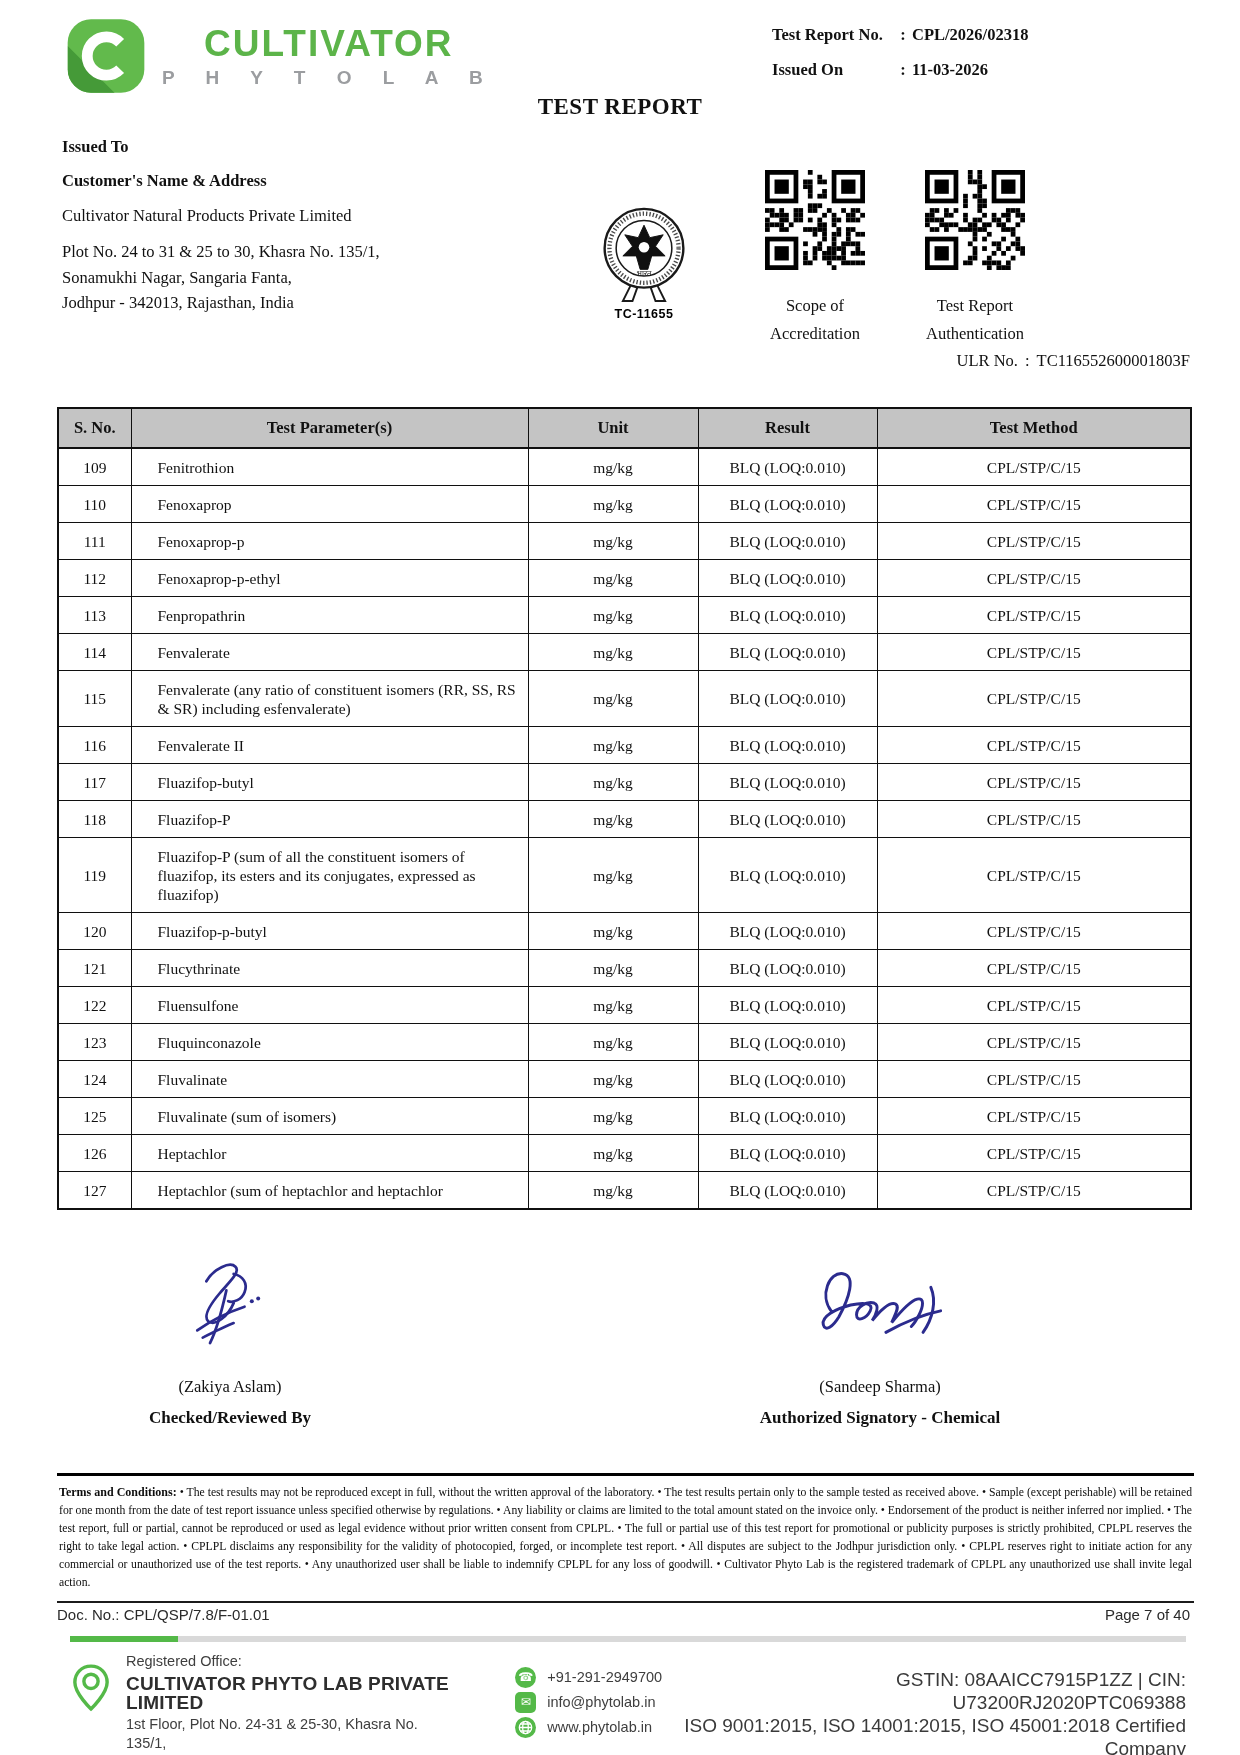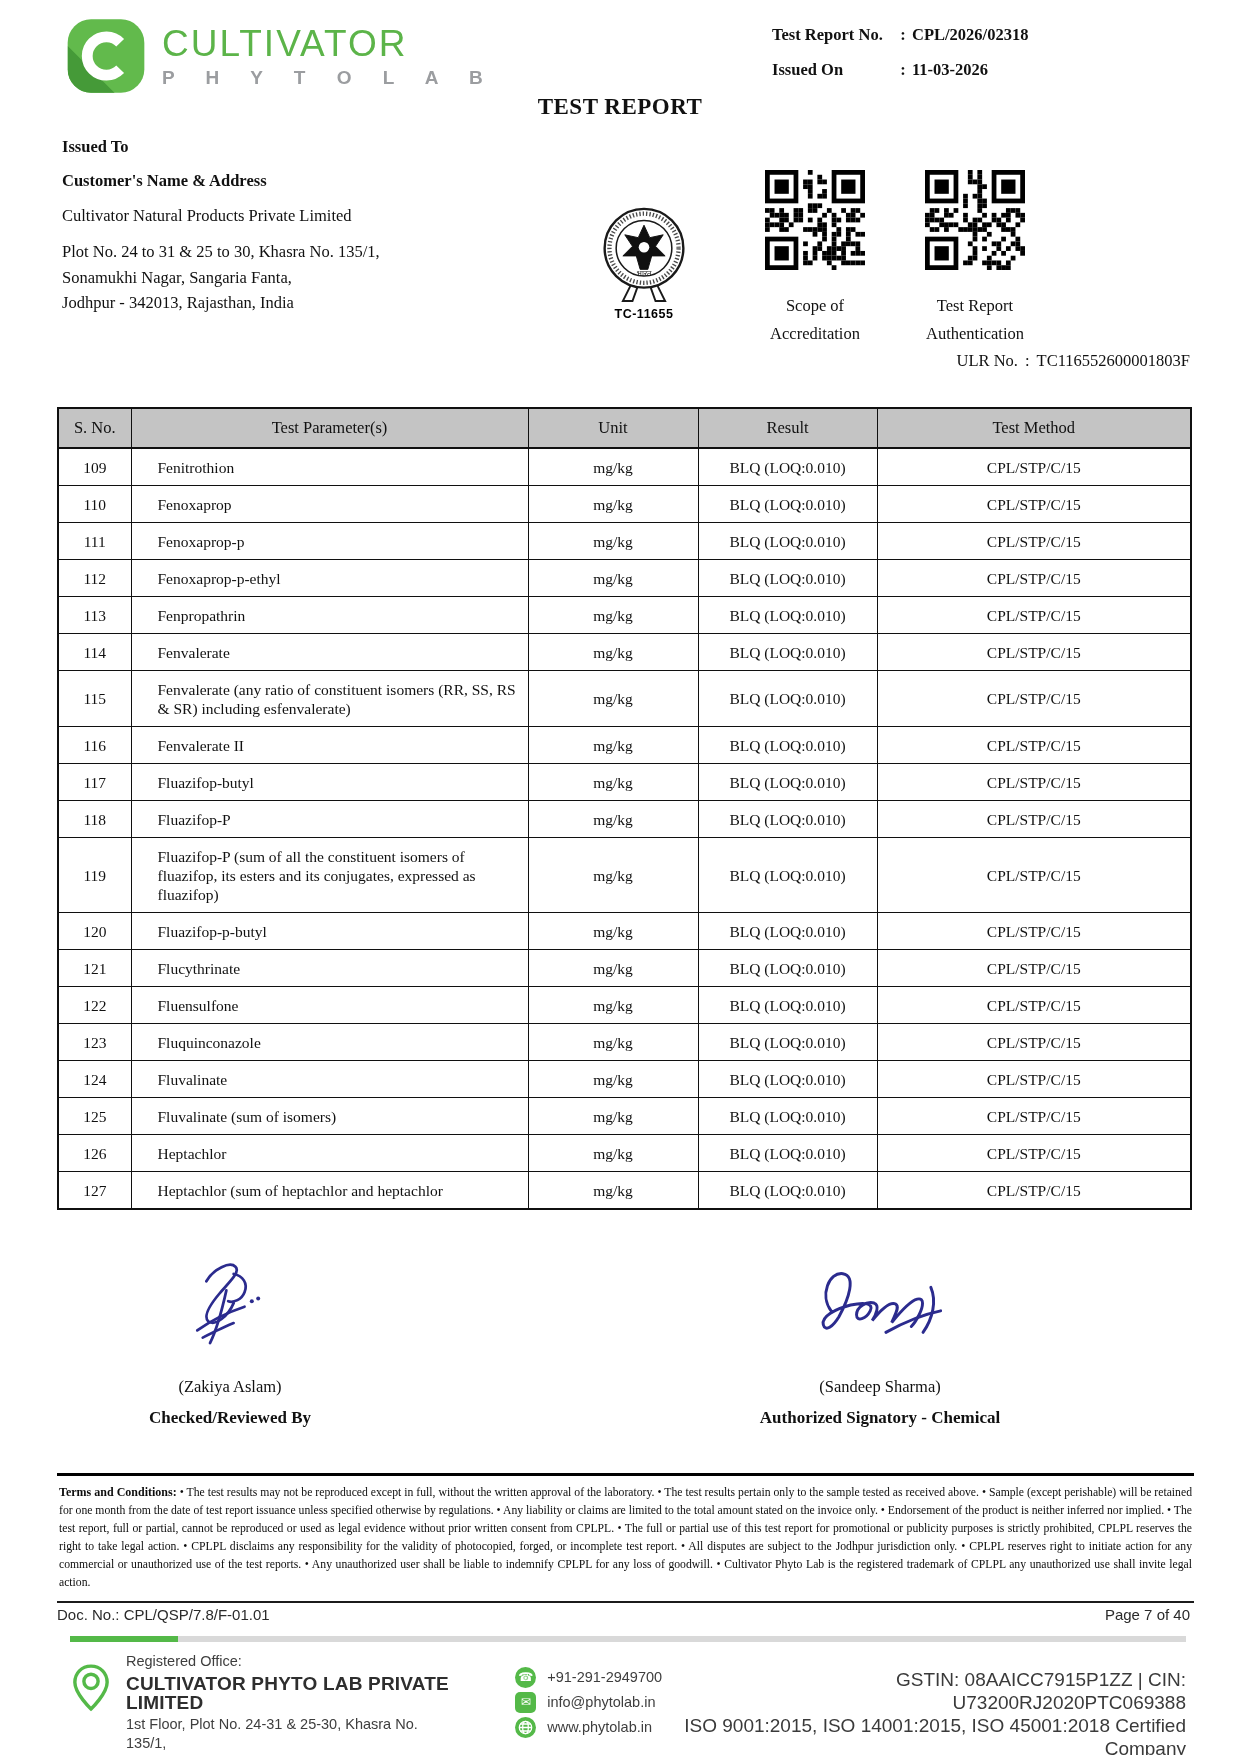--- a/index.html
+++ b/index.html
@@ -2,22 +2,22 @@
 <html style="--brand-green: #5cb449; --brand-gray: #9b9da0; --table-header-bg: #c4c4c4; --signature-ink: #2b2b8e; --footer-green: #54b948;"><head>
 <meta charset="utf-8">
 <style>
   html,body{margin:0;padding:0;background:#e8e8e8;}
   .page{position:relative;width:1240px;height:1755px;background:#ffffff;margin:0 auto;overflow:hidden;
         font-family:"Liberation Serif","DejaVu Serif",serif;color:#111;}
   .abs{position:absolute;}
 
   
   .logo-wrap{top:16px;left:64px;display:flex;align-items:center;gap:14px;}
-  .logo-text .brand{font-family:"Liberation Sans","DejaVu Sans",sans-serif;font-weight:normal;
-        font-size:37px;letter-spacing:2px;color:var(--brand-green,#5cb449);line-height:38px;}
+  .logo-text .brand{font-family:"Liberation Sans","DejaVu Sans",sans-serif;font-weight:bold;
+        font-size:37px;letter-spacing:2px;color:var(--brand-green,#5cb449);line-height:38px;text-align:center;}
   .logo-text .subbrand{font-family:"Liberation Sans","DejaVu Sans",sans-serif;font-weight:bold;
         font-size:19px;letter-spacing:13px;color:var(--brand-gray,#9b9da0);line-height:26px;margin-top:2px;}
   .meta{top:24px;left:772px;width:420px;font-size:16.5px;font-weight:bold;line-height:21px;}
   .meta-row{display:flex;margin-bottom:14px;}
   .meta-label{width:122px;}
   .meta-colon{width:18px;text-align:center;}
   .page-title{top:94px;left:0;right:0;text-align:center;font-size:23px;font-weight:bold;letter-spacing:0.5px;}
 
   
   .issued{top:136px;left:62px;font-size:16.5px;line-height:21px;}
@@ -33,21 +33,21 @@
   .qrblock{top:170px;width:160px;text-align:center;}
   .qr-scope{left:735px;} .qr-auth{left:895px;}
   .qrbox{width:100px;height:100px;margin:0 auto;}
   .qrlabel{margin-top:22px;font-size:16.5px;line-height:28px;}
 
   .ulr{top:351px;left:57px;width:1133px;display:flex;justify-content:flex-end;font-size:16.5px;gap:7px;}
 
   
   table.results{top:407px;left:57px;width:1133px;border-collapse:collapse;table-layout:fixed;
         font-size:15.5px;border:2px solid #101010;}
-  table.results th{background:var(--table-header-bg,#c4c4c4);font-size:16.5px;font-weight:normal;
+  table.results th{background:var(--table-header-bg,#c4c4c4);font-size:16.5px;font-weight:bold;
         border:1.5px solid #101010;border-bottom:2px solid #101010;padding:9px 4px;}
   table.results td{border:1.5px solid #101010;padding:8.5px 4px;line-height:19px;text-align:center;
         overflow:hidden;}
   table.results td.c-param{text-align:left;padding-left:26px;padding-right:8px;}
   col.w-sno{width:73px;} col.w-param{width:397px;} col.w-unit{width:170px;}
   col.w-result{width:179px;} col.w-method{width:314px;}
 
   
   .sig{top:1253px;text-align:center;}
   .sig-left{left:105px;width:250px;}

